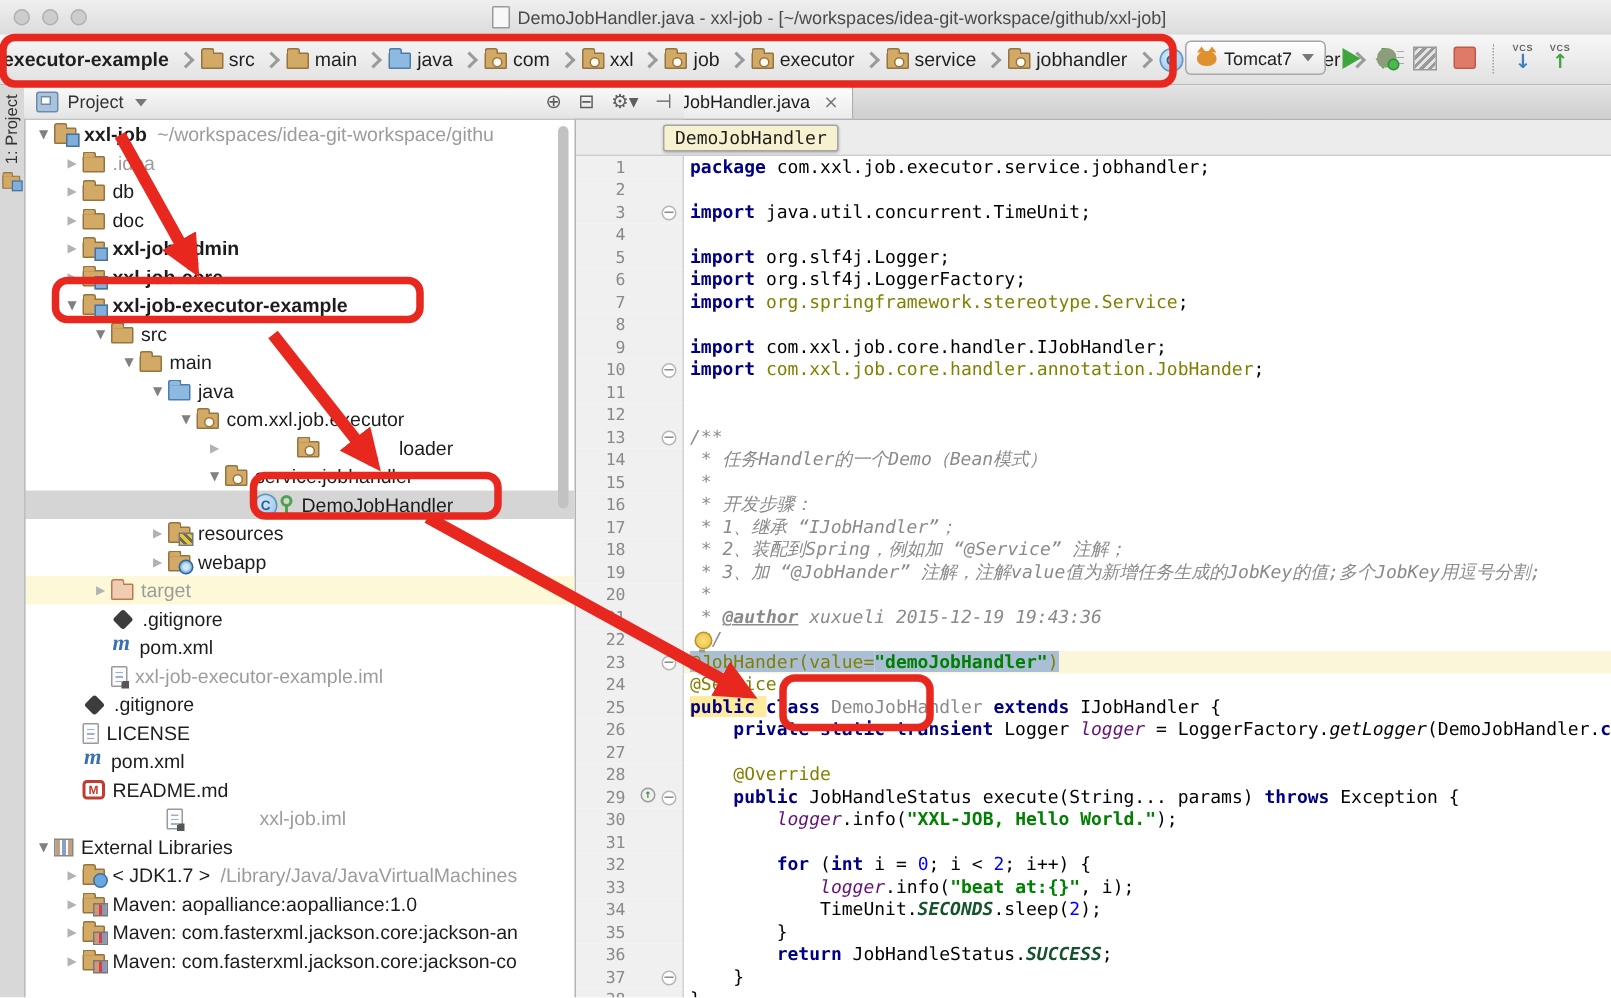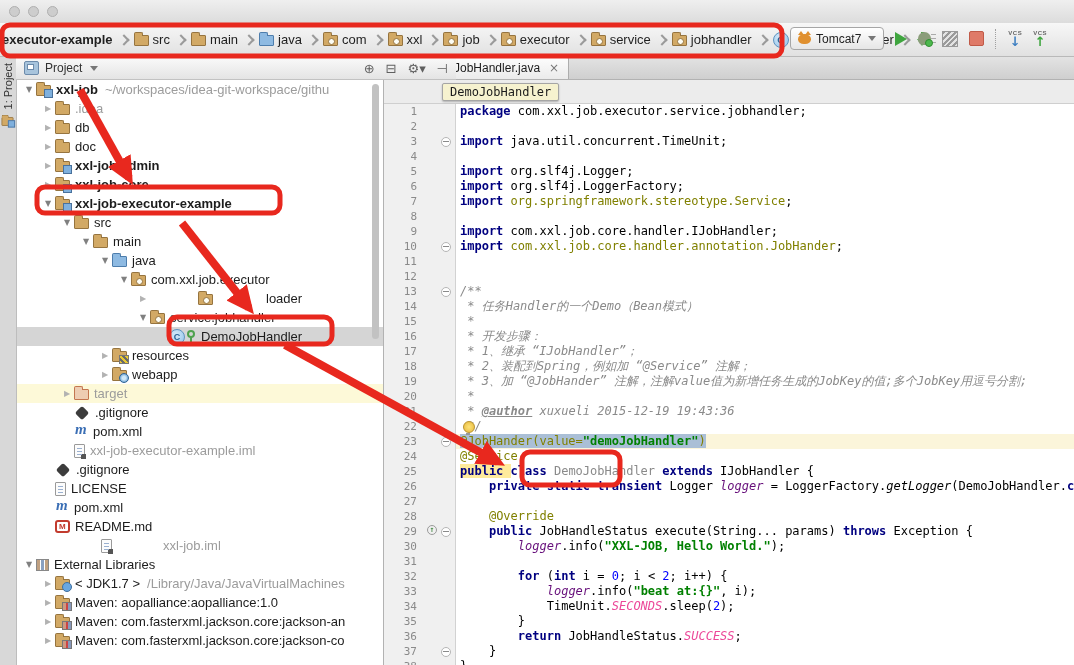--- a/index.html
+++ b/index.html
@@ -139,36 +139,40 @@
     background:radial-gradient(#fce27a,#e8b93a);border:1px solid #b8922e;z-index:4}
   .bulb::after{content:"";position:absolute;left:2px;bottom:-3px;width:4px;height:2px;background:#999}
   
   .k{color:#000080;font-weight:bold}
   .s{color:#008000;font-weight:bold}
   .a{color:#808000}
   .c{color:#8a8a8a;font-style:italic}
   .t{color:#8a8a8a;font-style:italic;font-weight:bold;text-decoration:underline}
   .n{color:#0000ff}
   .f{color:#660e7a;font-style:italic}
-  .fs{color:#ec4899;font-style:italic;font-weight:normal}
+  .fs{color:#14532d;font-style:italic;font-weight:bold}
   .i{font-style:italic}
   .g{color:#8a8a8a}
   .hlw{background:#ffeb9c}
   .sel{background:#aabfd6}
   
   #overlay{position:absolute;left:0;top:0;width:1074px;height:665px;z-index:50;pointer-events:none}
 </style>
 </head>
 <body>
 
 <div class="titlebar">
   <div class="lights">
     <span class="light"></span>
     <span class="light"></span>
     <span class="light"></span>
+  </div>
+  <div class="title-wrap">
+    <span class="docic"></span>
+    <span>DemoJobHandler.java - xxl-job - [~/workspaces/idea-git-workspace/github/xxl-job]</span>
   </div>
 </div>
 
 <div class="navbar">
   <div class="crumbs">
       <span class="crumb bold">
         <span>executor-example</span>
       </span>
       <span class="chev"></span>
       <span class="crumb">
@@ -381,21 +385,21 @@
     <div class="trow" style="padding-left: 25px;">
       <span class="tarrow"></span>
       <span class="ic ic-mvn"></span>
       <span class="tlabel">pom.xml</span>
     </div>
     <div class="trow" style="padding-left: 25px; text-align: right;">
       <span class="tarrow"></span>
       <span class="ic ic-md"></span>
       <span class="tlabel">README.md</span>
     </div>
-    <div class="trow gray" style="padding-left: 25px; gap: 46px;">
+    <div class="trow gray" style="padding-left: 35px; gap: 46px;">
       <span class="tarrow"></span>
       <span class="ic ic-file b-sq"></span>
       <span class="tlabel">xxl-job.iml</span>
     </div>
     <div class="trow" style="padding-left: 6px;">
       <span class="tarrow open"></span>
       <span class="ic ic-libs"></span>
       <span class="tlabel">External Libraries</span>
     </div>
     <div class="trow" style="padding-left: 25px;">

